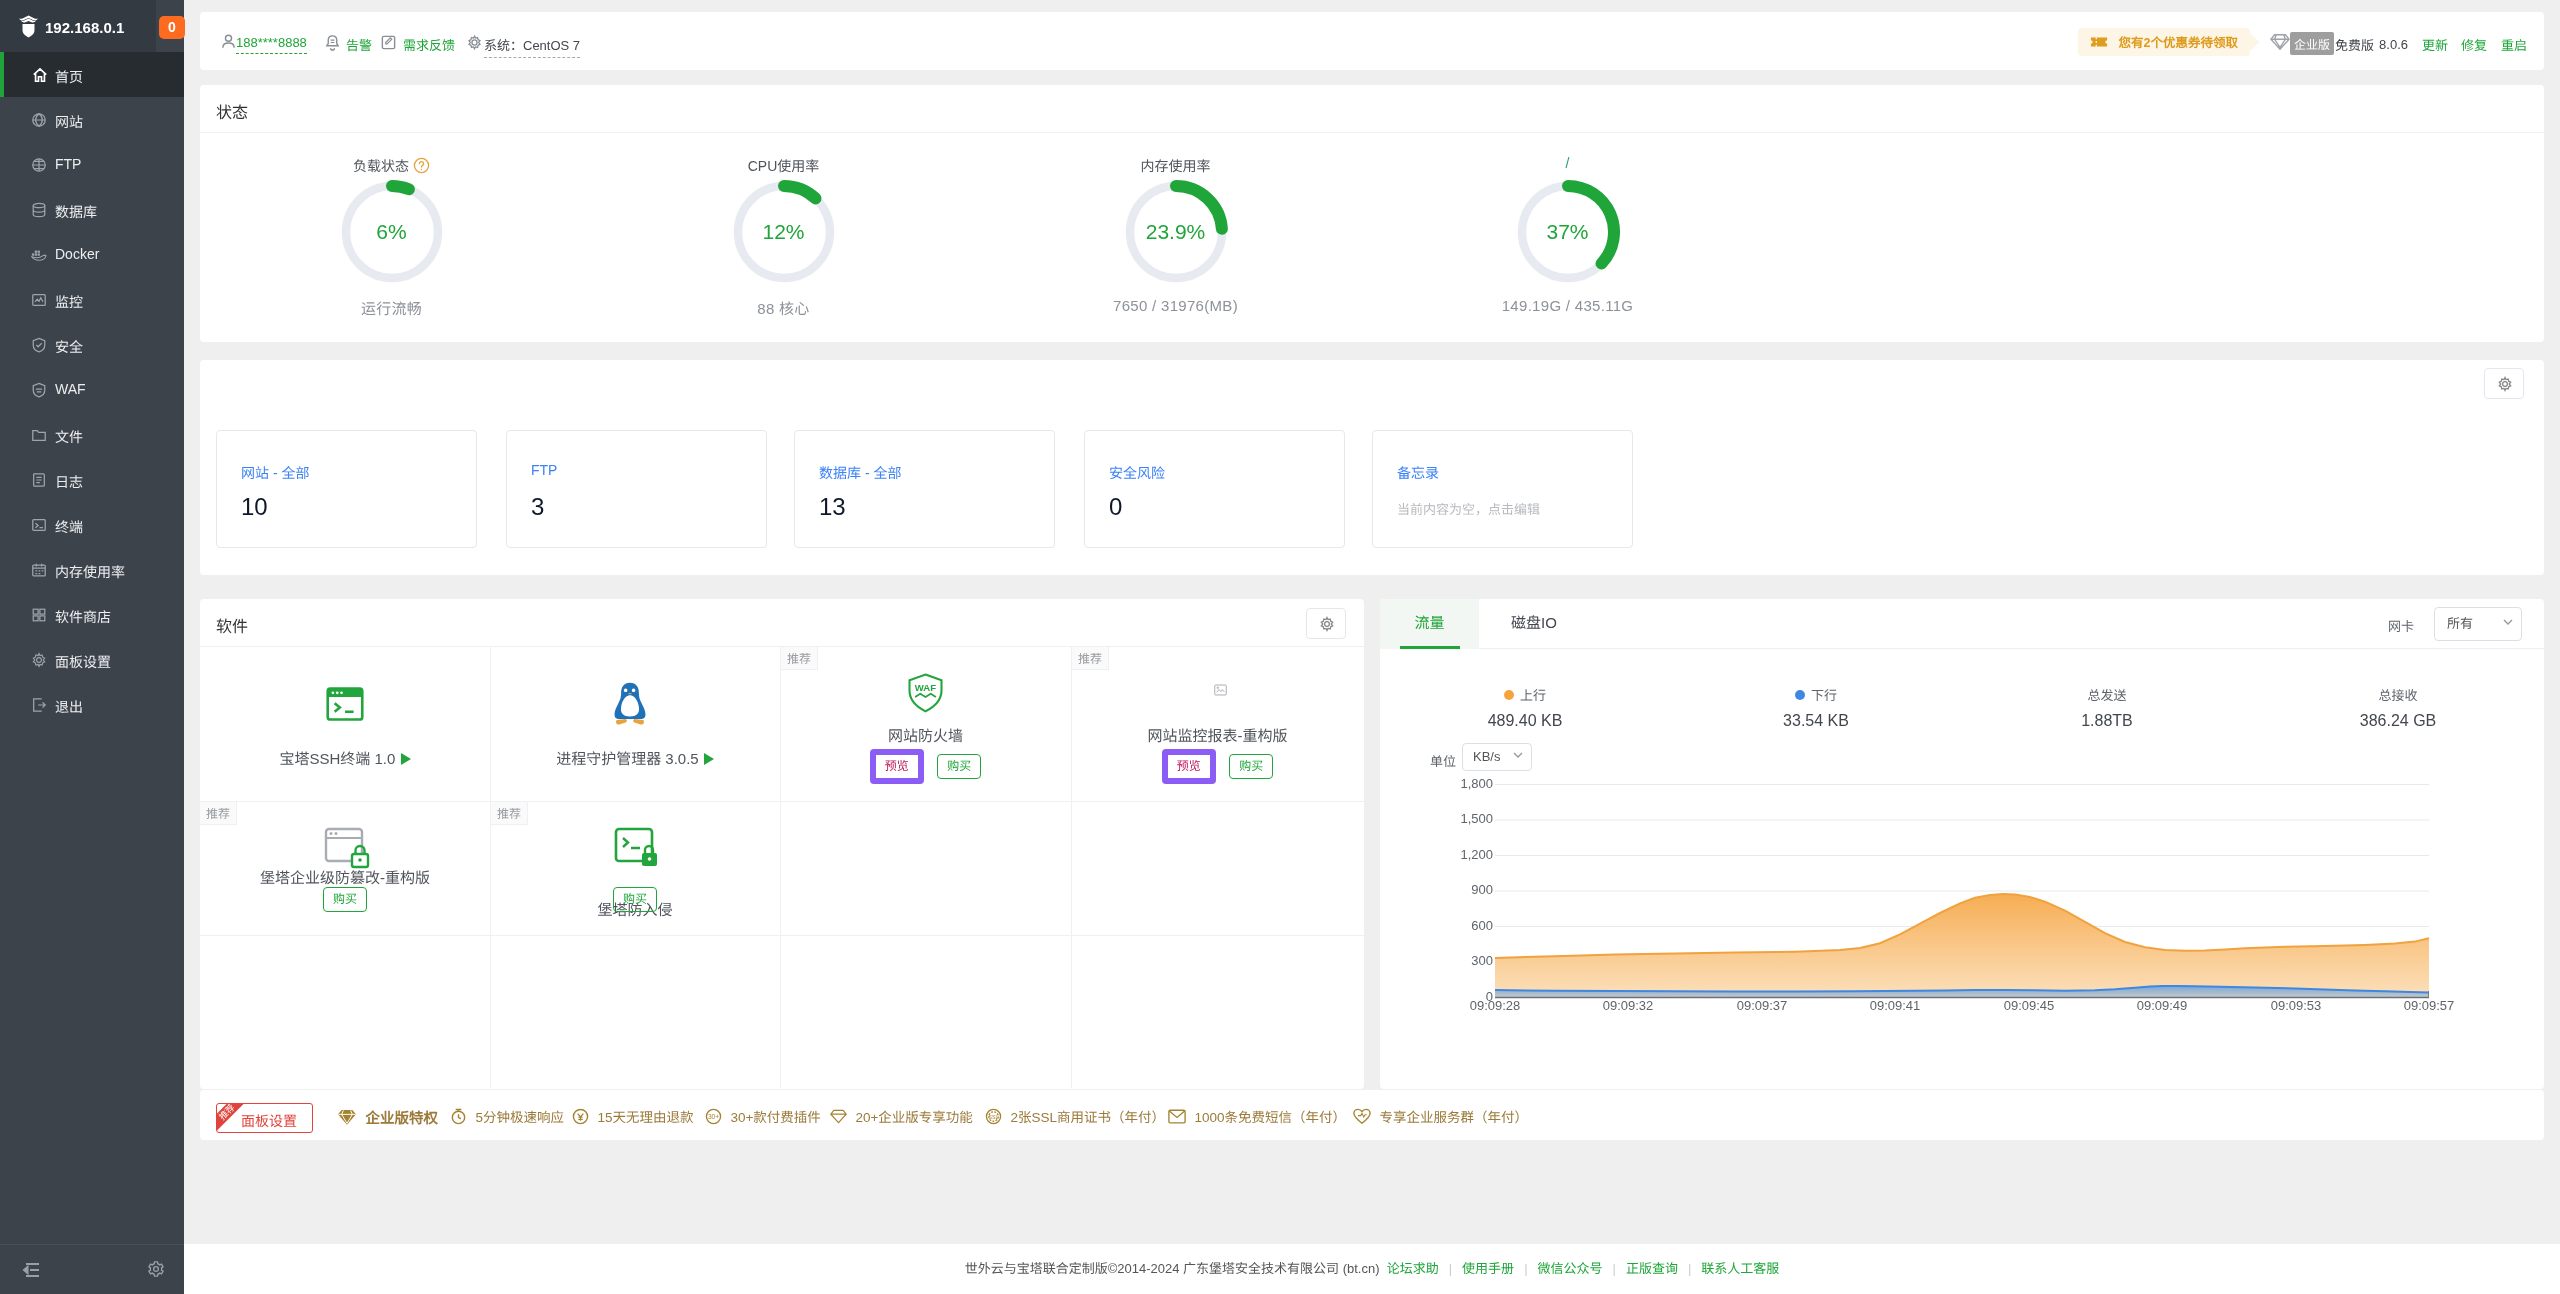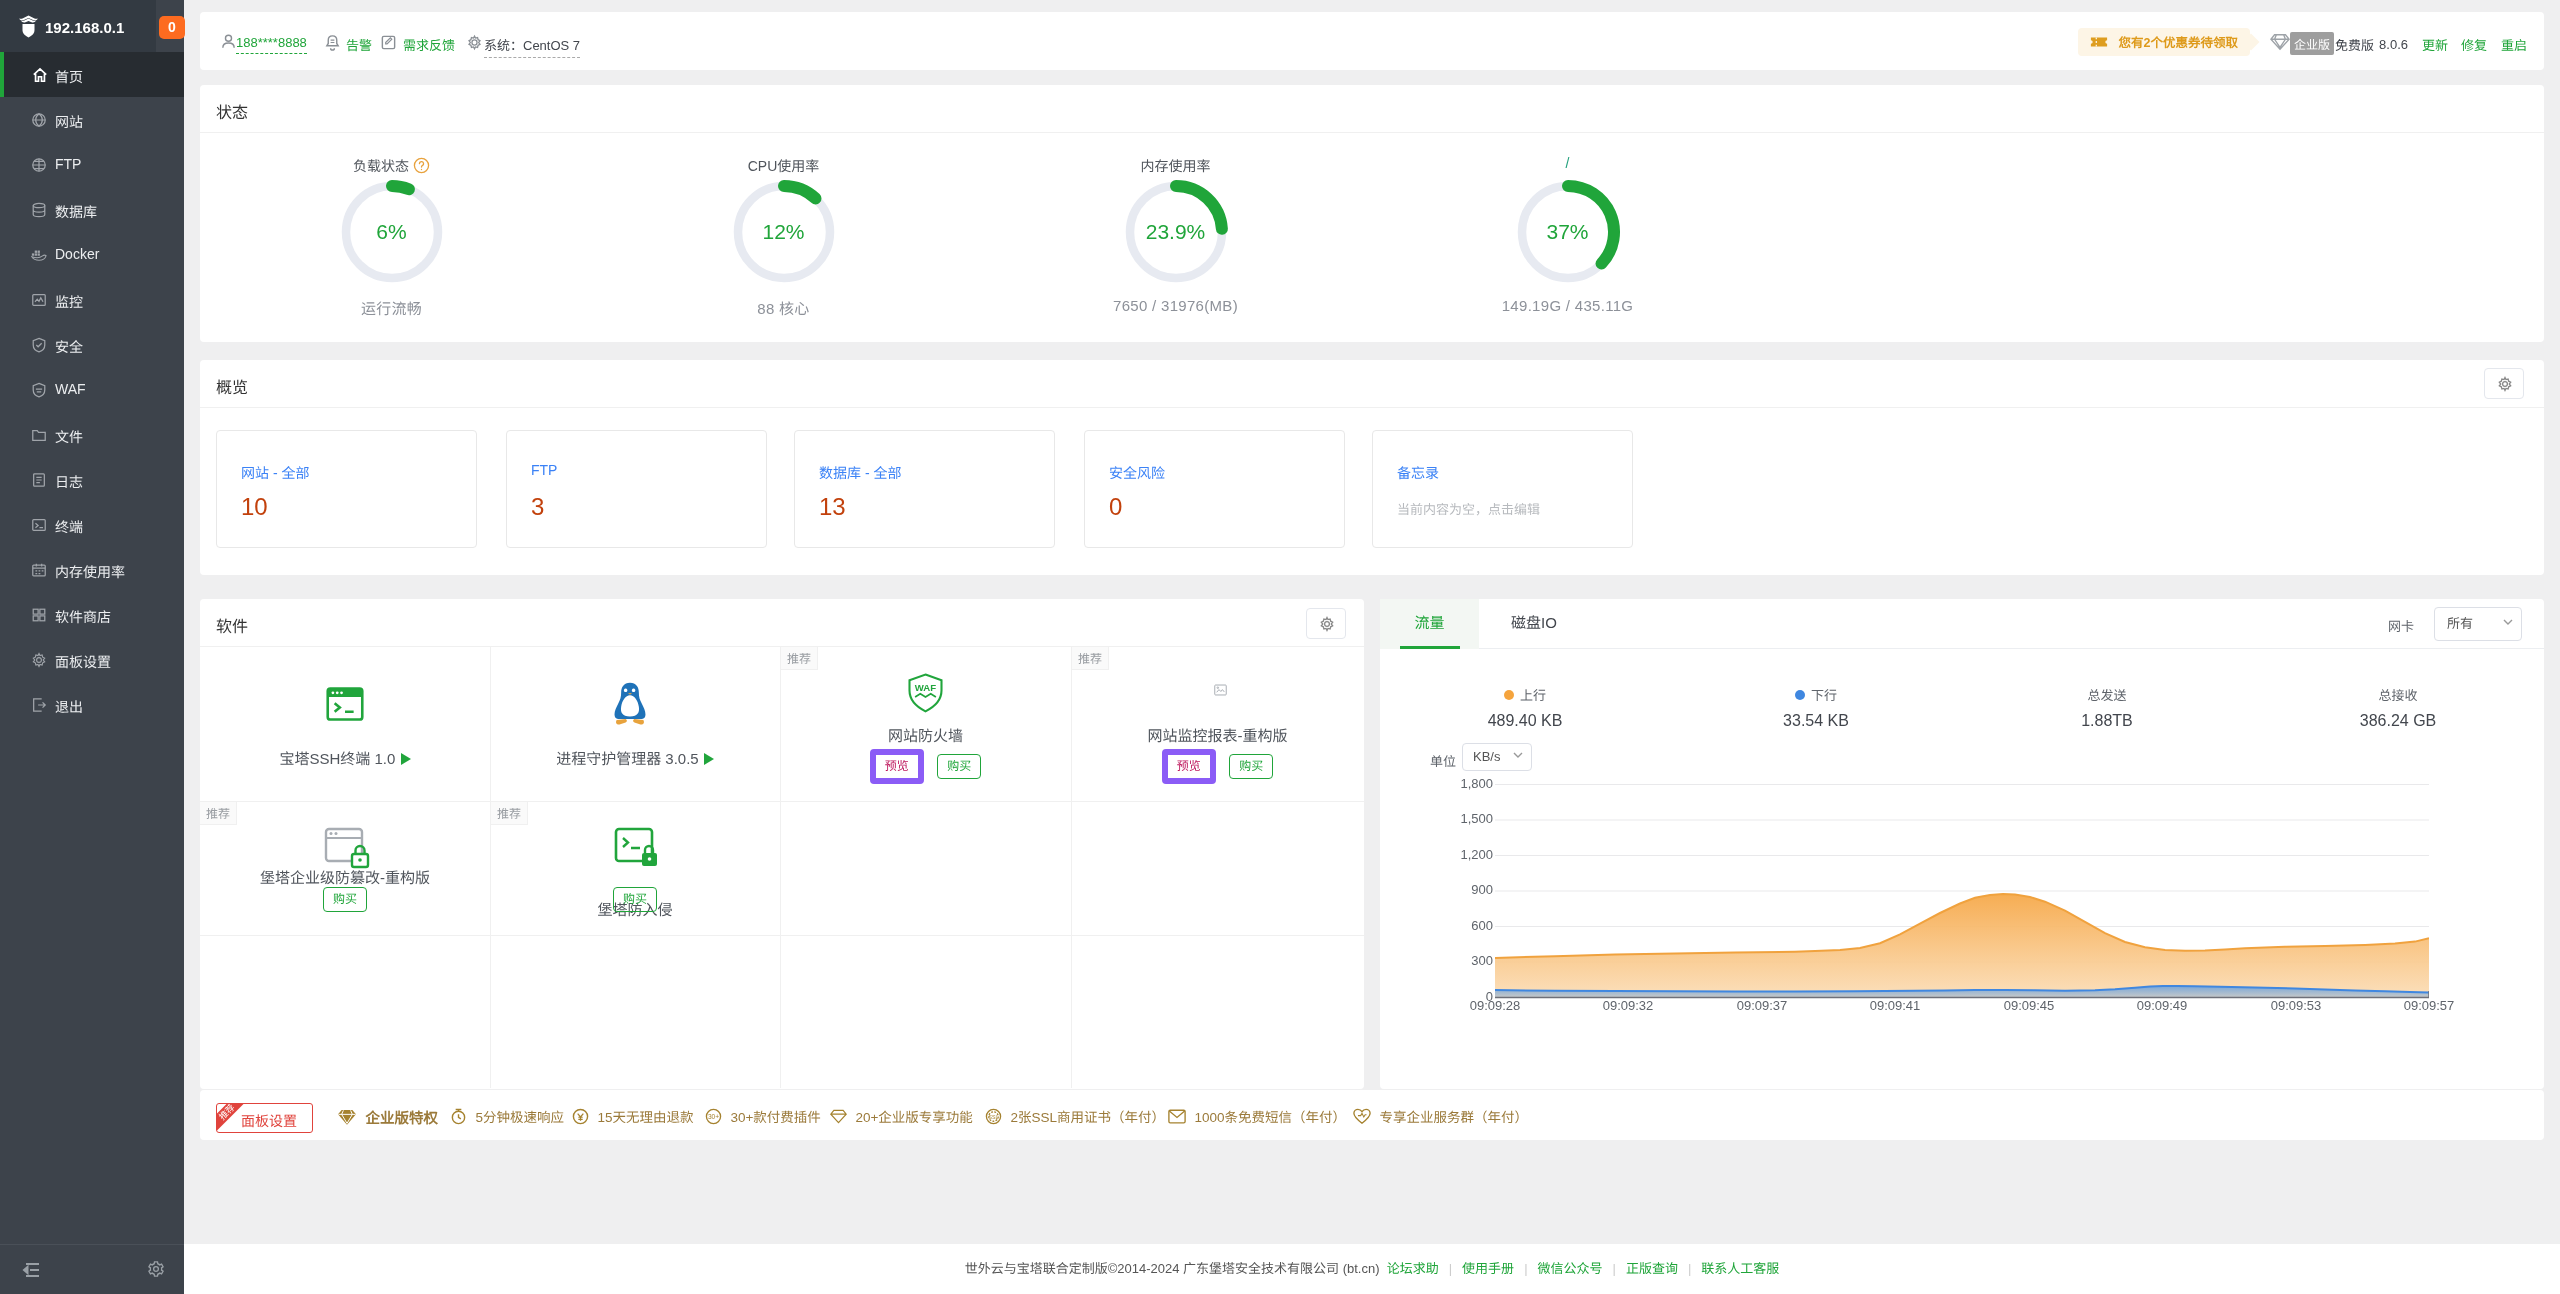--- a/index.html
+++ b/index.html
@@ -29,21 +29,21 @@
 #topbar { left:200px; top:12px; width:2344px; height:58px; }
 .tb-item { position:absolute; top:23px; font-size:13px; color:#20a53a; }
 .tb-dark { color:#42464d; }
 
 .glabel { position:absolute; font-size:14px; color:#50555c; text-align:center; width:200px; }
 .gsub  { position:absolute; font-size:15px; color:#8d9199; text-align:center; width:300px; letter-spacing:0.3px; }
 .gval  { position:absolute; font-size:21px; color:#20a53a; text-align:center; width:200px; line-height:26px; }
 
 .obox { position:absolute; top:70px; width:261px; height:118px; border:1px solid #e8e8e8; border-radius:4px; background:#fff; }
 .obox .ot { position:absolute; left:24px; top:31px; font-size:14px; color:#3b82f6; }
-.obox .on { position:absolute; left:24px; top:62px; font-size:24px; color:#c2410c; }
+.obox .on { position:absolute; left:24px; top:62px; font-size:24px; color:#0f172a; }
 .obox .oe { position:absolute; left:24px; top:68px; font-size:13px; color:#b7babe; }
 #sgrid .nm { position:absolute; text-align:center; font-size:15px; color:#50555c; }
 .rec { position:absolute; left:1px; top:1px; padding:2px 6px 3px; font-size:12px; color:#9a9ea3; background:#fafafa; border:1px solid #f0f0f0; border-top:none; border-left:none; }
 .sbtn { display:inline-block; padding:5px 9px 6px; font-size:12px; line-height:12px; border-radius:4px; text-align:center; }
 .sbtn.gray { border:6px solid #8b5cf6; color:#be185d; }
 .sbtn.green { border:1px solid #20a53a; color:#20a53a; }
 .btnrow { position:absolute; text-align:center; line-height:0; }
 
 .tabbar { position:absolute; left:0; top:0; right:0; height:50px; border-bottom:1px solid #eceef1; }
 .tab-act { position:absolute; left:0; top:0; width:99px; height:50px; background:#f3f7f3; color:#20a53a; font-size:15px; text-align:center; line-height:48px; }
@@ -273,23 +273,20 @@
     <svg class="abs" style="left:1314.5px;top:94px;" width="106" height="106" viewBox="0 0 106 106">
         <circle cx="53" cy="53" r="46" fill="none" stroke="#e7eaf1" stroke-width="8.5"></circle>
         <path d="M 53.00 7.00 A 46 46 0 0 1 86.53 84.49" fill="none" stroke="#20a53a" stroke-width="12" stroke-linecap="round"></path>
       </svg>
     <div class="gval" style="left:1267.5px;top:134px;">37%</div>
     <div class="gsub" style="left:1217.5px;top:212px;">149.19G / 435.11G</div>
   </div>
 </div>
 
 <div id="ovcard" class="card" style="left:200px;top:360px;width:2344px;height:215px;">
-  <div class="chead">
-      <div class="ctitle">概览</div>
-    </div>
   <div class="gearbtn" style="right:20px;top:8px;">
       <svg width="16" height="16" viewBox="0 0 20 20" fill="none" stroke="#888" stroke-width="1.6">
         <circle cx="10" cy="10" r="3"></circle>
         <path d="M10 2 l1.2 2.5 2.7-.7 .7 2.7 2.5 1.2-1.8 2.3 1.8 2.3-2.5 1.2-.7 2.7-2.7-.7L10 18l-1.2-2.5-2.7 .7-.7-2.7L2.9 12.3 4.7 10 2.9 7.7l2.5-1.2 .7-2.7 2.7 .7Z"></path>
       </svg>
     </div>
   <div id="oboxes">
     <div class="obox" style="left:16px;">
         <div class="ot">网站 - 全部</div>
         <div class="on">10</div>

